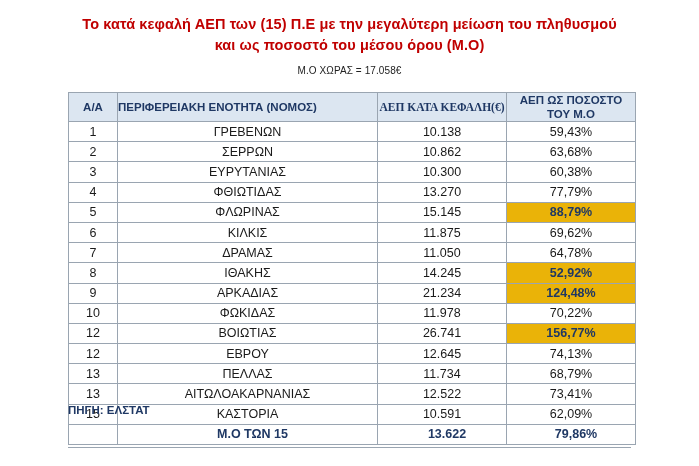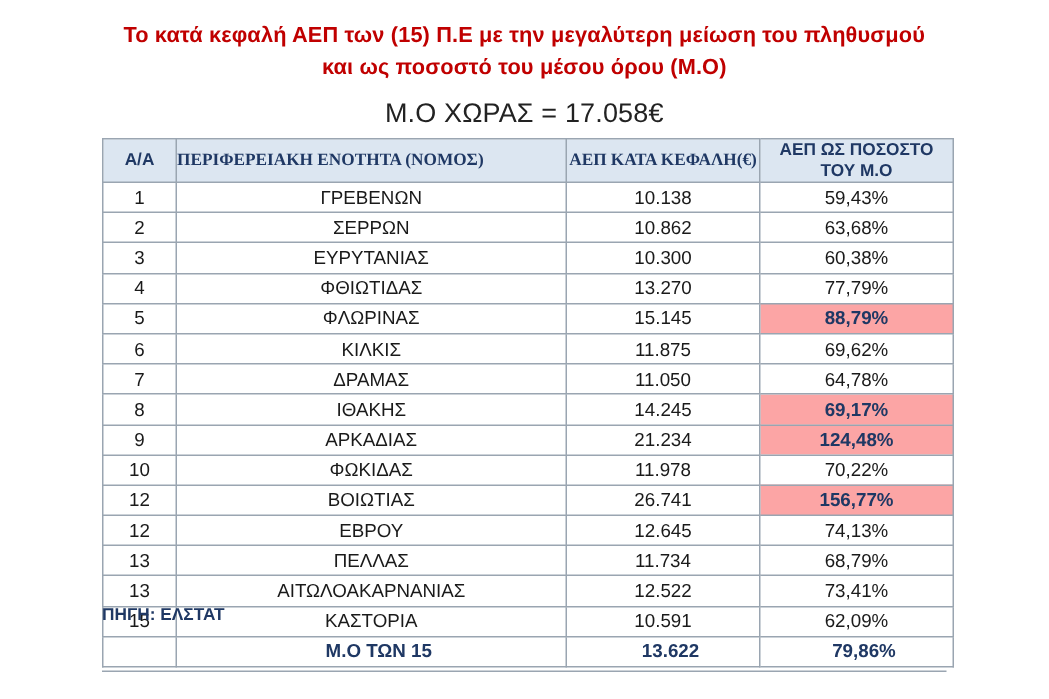--- a/index.html
+++ b/index.html
@@ -26,21 +26,21 @@
   .title-line {
     color: #c00000;
     font-weight: bold;
     font-size: 14.5px;
     line-height: 21px;
     letter-spacing: 0.1px;
   }
   .subtitle {
     text-align: center;
     color: #222222;
-    font-size: 18px;
+    font-size: 10px;
     margin-top: 9px;
     letter-spacing: 0.1px;
   }
   .table-wrap {
     position: absolute;
     left: 68px;
     top: 92px;
     width: 563px;
   }
   table.data {
@@ -59,36 +59,36 @@
     background: #dce6f1;
     color: #1f3864;
     font-weight: bold;
     font-size: 11.5px;
     text-align: center;
     vertical-align: middle;
     line-height: 14px;
     height: 34px;
   }
   th.col-aa { width: 48px; }
-  th.col-name { width: 259px; text-align: left; padding-left: 8px; font-family: Liberation Serif, serif; }
+  th.col-name { width: 259px; text-align: left; padding-left: 8px; }
   th.col-aep { width: 128px; font-family: Liberation Serif, serif; }
   th.col-pct { width: 128px; }
 
   td.c-aa { text-align: center; }
   td.c-name { text-align: center; padding-left: 8px; }
   td.c-aep { text-align: center; }
   td.c-pct { text-align: center; }
 
   tr.total td {
     color: #1f3864;
     font-weight: bold;
     padding-left: 10px;
   }
   td.hl {
-    background: #fca5a5;
+    background: #eab308;
     font-weight: bold;
     color: #1f3864;
   }
   .source {
     position: absolute;
     left: 68px;
     top: 404px;
     font-size: 11.5px;
     color: #1f3864;
     font-weight: bold;
@@ -163,21 +163,21 @@
           <tr>
             <td class="c-aa">7</td>
             <td class="c-name">ΔΡΑΜΑΣ</td>
             <td class="c-aep">11.050</td>
             <td class="c-pct">64,78%</td>
           </tr>
           <tr>
             <td class="c-aa">8</td>
             <td class="c-name">ΙΘΑΚΗΣ</td>
             <td class="c-aep">14.245</td>
-            <td class="c-pct hl">69,17%</td>
+            <td class="c-pct hl">52,92%</td>
           </tr>
           <tr>
             <td class="c-aa">9</td>
             <td class="c-name">ΑΡΚΑΔΙΑΣ</td>
             <td class="c-aep">21.234</td>
             <td class="c-pct hl">124,48%</td>
           </tr>
           <tr>
             <td class="c-aa">10</td>
             <td class="c-name">ΦΩΚΙΔΑΣ</td>

